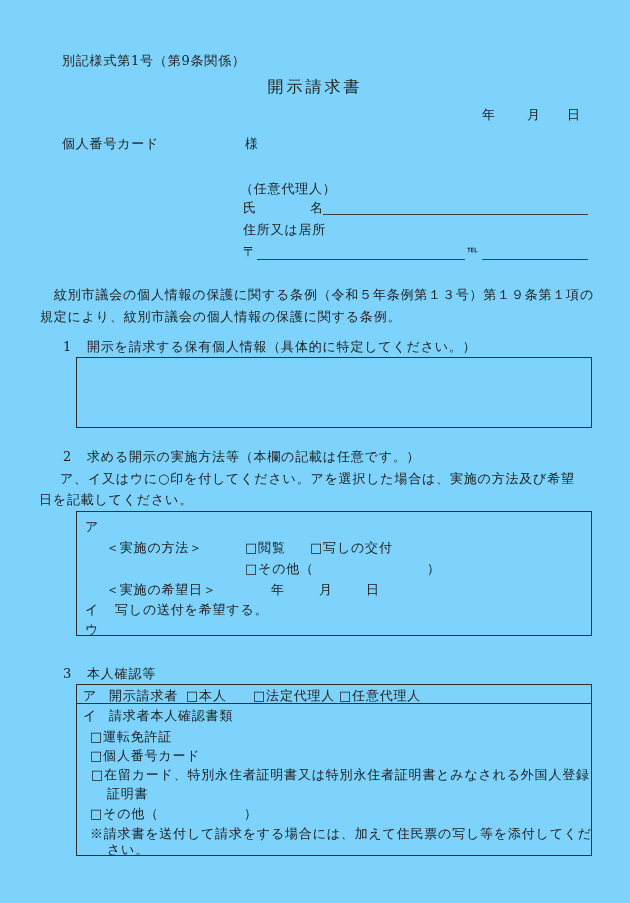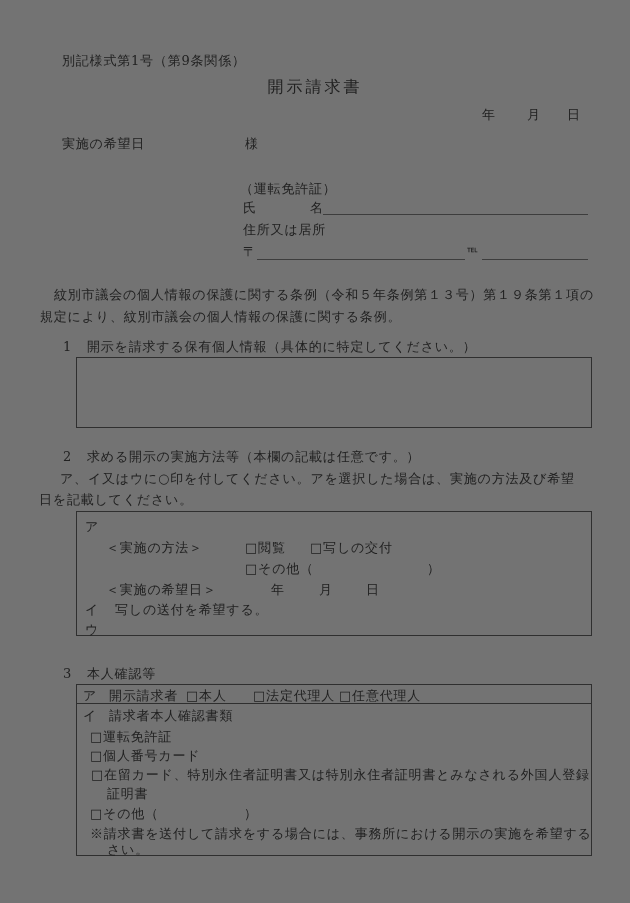--- a/index.html
+++ b/index.html
@@ -1,19 +1,19 @@
 <!DOCTYPE html>
 <html><head>
 <meta charset="utf-8">
 <style>
   html,body{margin:0;padding:0;background:#fbfbfb;}
   .page{
     position:relative;
     width:630px;height:903px;
-    background:#737373;
+    background:#7dd3fc;
     color:#212121;
     font-family:"DejaVu Serif","Liberation Serif",serif;
     font-size:13px;
     letter-spacing:0.8px;
     overflow:hidden;
   }
   .t{position:absolute;white-space:nowrap;line-height:15px;}
   .title{
     position:absolute;left:0;width:630px;text-align:center;
     font-size:16px;letter-spacing:3px;line-height:19px;white-space:nowrap;
@@ -27,24 +27,24 @@
 
 <div class="page">
 
   <div class="t" style="left:62px;top:53px">別記様式第1号（第9条関係）</div>
   <div class="title" style="top:77px">開示請求書</div>
 
   <span class="t" style="left:482px;top:107px">年</span>
   <span class="t" style="left:527px;top:107px">月</span>
   <span class="t" style="left:567px;top:107px">日</span>
 
-  <span class="t" style="left:62px;top:136px">実施の希望日</span>
+  <span class="t" style="left:62px;top:136px">個人番号カード</span>
   <span class="t" style="left:245px;top:136px">様</span>
 
-  <div class="t" style="left:240px;top:181px">（運転免許証）</div>
+  <div class="t" style="left:240px;top:181px">（任意代理人）</div>
   <span class="t" style="left:243px;top:200px">氏</span>
   <span class="t" style="left:310px;top:200px">名</span>
   <div class="ul" style="left:323px;top:214px;width:265px"></div>
 
   <div class="t" style="left:243px;top:222px">住所又は居所</div>
 
   <span class="t" style="left:243px;top:244px">〒</span>
   <div class="ul" style="left:257px;top:259px;width:208px"></div>
   <span class="t" style="left:467px;top:245px">℡</span>
   <div class="ul" style="left:482px;top:259px;width:106px"></div>
@@ -98,17 +98,17 @@
     <span class="t" style="left:32px;top:23px">請求者本人確認書類</span>
 
     <span class="t" style="left:13px;top:44px">□運転免許証</span>
     <span class="t" style="left:13px;top:63px">□個人番号カード</span>
     <span class="t" style="left:14px;top:82px">□在留カード、特別永住者証明書又は特別永住者証明書とみなされる外国人登録</span>
     <span class="t" style="left:30px;top:101px">証明書</span>
 
     <span class="t" style="left:13px;top:121px">□その他（</span>
     <span class="t" style="left:167px;top:121px">）</span>
 
-    <span class="t" style="left:13px;top:141px">※請求書を送付して請求をする場合には、事務所における開示の実施を希望する</span>
+    <span class="t" style="left:13px;top:141px">※請求書を送付して請求をする場合には、加えて住民票の写し等を添付してくだ</span>
     <span class="t" style="left:30px;top:157px">さい。</span>
   </div>
 
 </div>
 
 </body></html>

